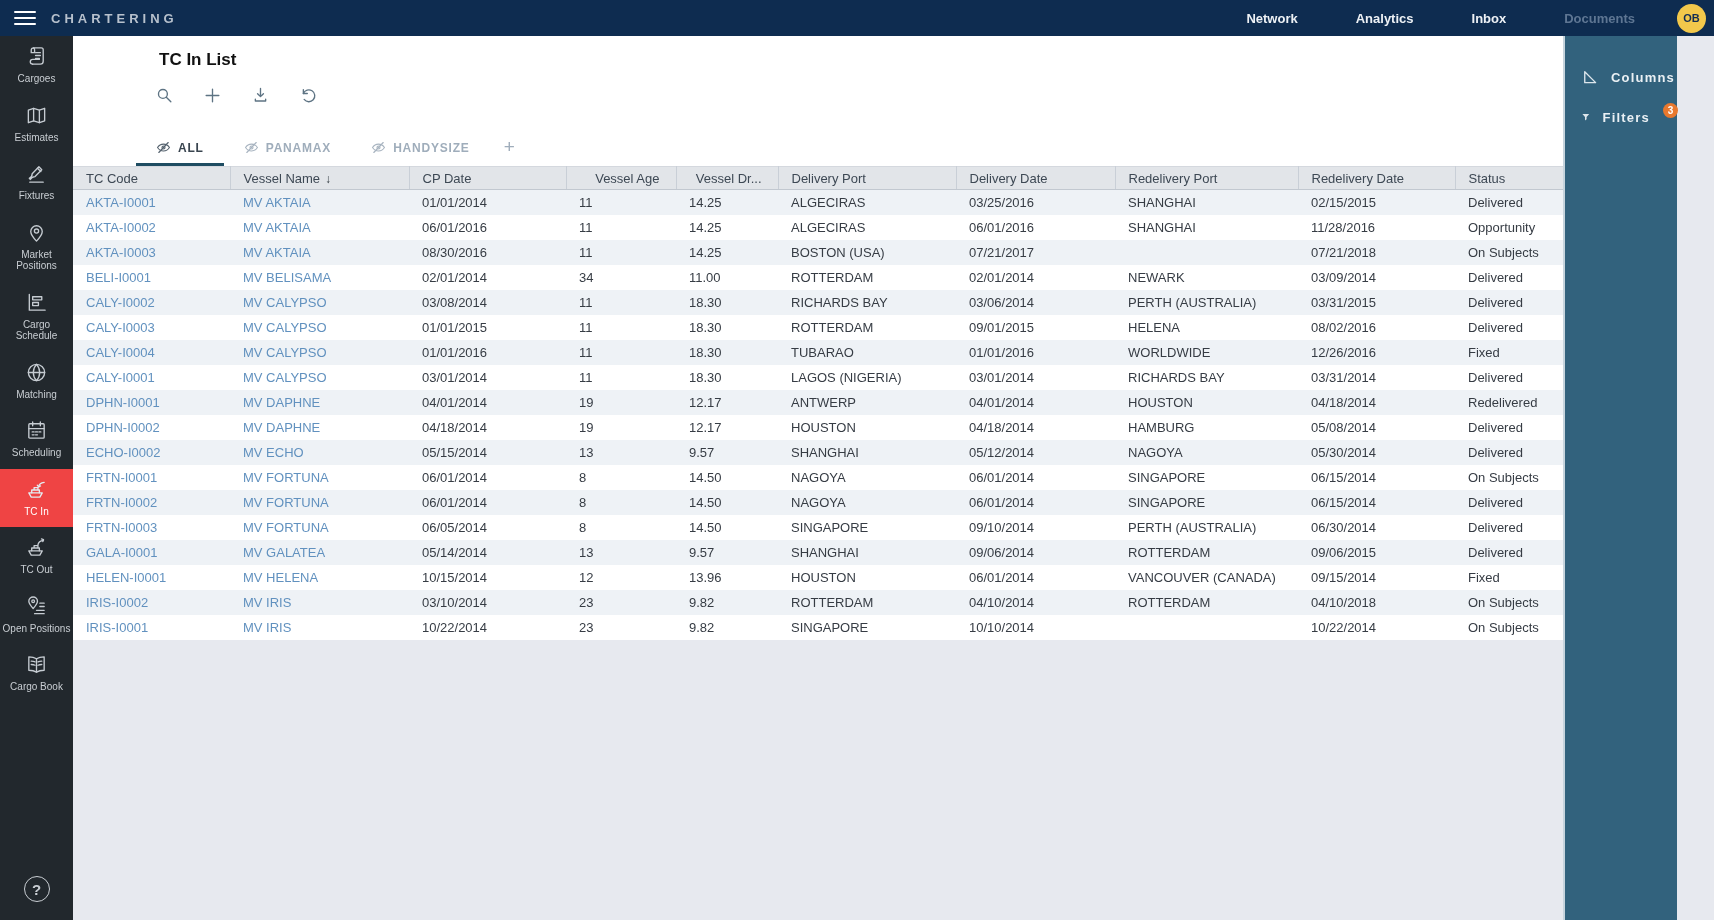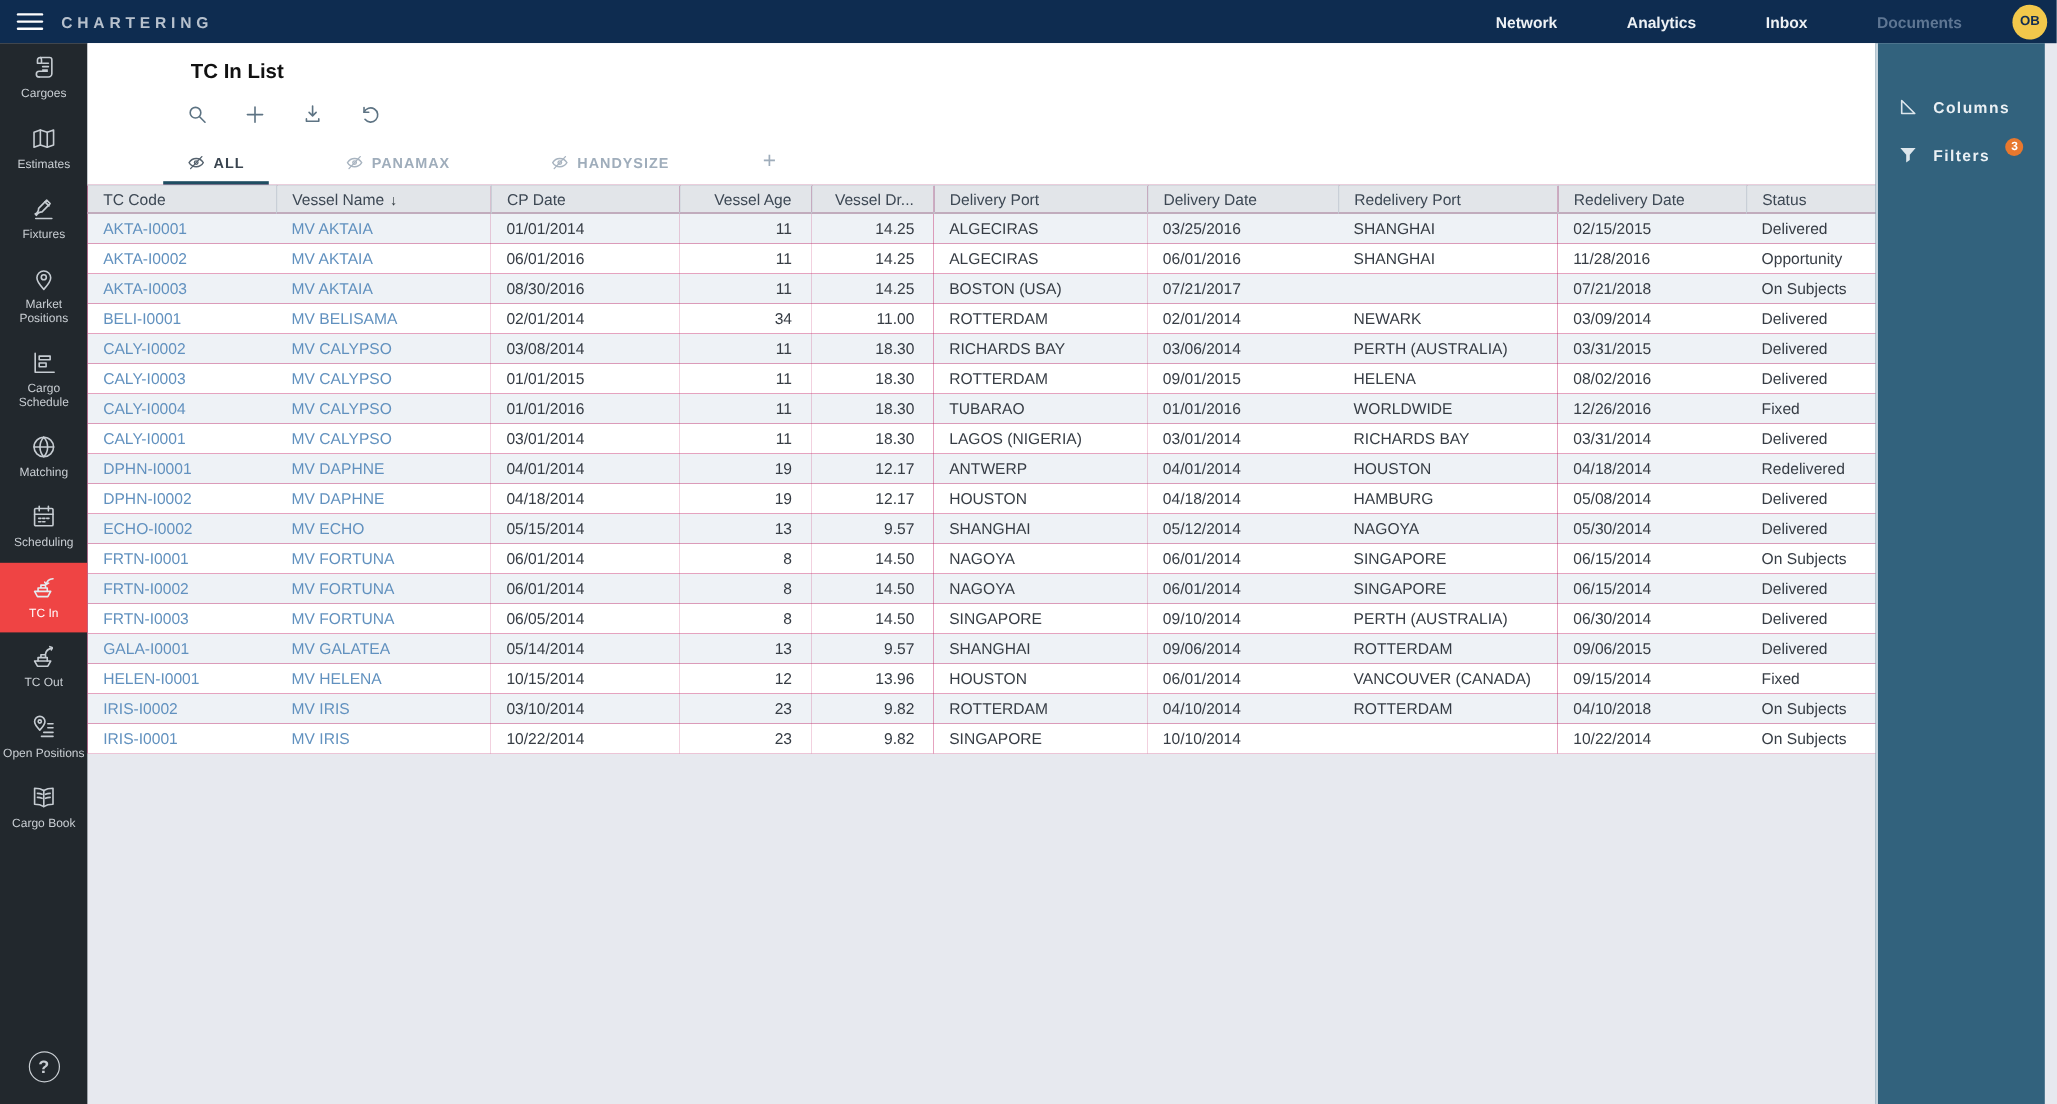--- a/index.html
+++ b/index.html
@@ -37,45 +37,45 @@
     justify-content:center; cursor:pointer; }
 
   
   .content { width:1490px; background:#E7E9EF; display:flex; flex-direction:column; }
   .content-head { background:#ffffff; padding:12px 0 0 0; }
   .page-title { font-size:17px; font-weight:bold; color:#111111; margin:2px 0 10px 86px; }
   .toolbar { display:flex; align-items:center; gap:22px; margin-left:78px; height:30px; }
   .tool-btn { width:26px; height:26px; display:flex; align-items:center; justify-content:center; cursor:pointer; }
   .tool-btn svg { width:19px; height:19px; stroke:#5D7383; fill:none; stroke-width:1.7;
     stroke-linecap:round; stroke-linejoin:round; }
-  .tabs { display:flex; align-items:center; margin-left:63px; margin-top:12px;gap:44px; }
+  .tabs { display:flex; align-items:center; margin-left:63px; margin-top:24px; }
   .tab { display:flex; align-items:center; gap:7px; padding:6px 20px 8px; cursor:pointer;
     font-size:12px; font-weight:bold; letter-spacing:0.8px; color:#9FADBB; border-bottom:3px solid transparent; }
   .tab svg { width:15px; height:15px; stroke:#A8B4C0; fill:none; stroke-width:1.8; stroke-linecap:round; }
   .tab.active { color:#39444F; border-bottom-color:#1F4D62; }
   .tab.active svg { stroke:#55626E; }
   .tab-add { font-size:19px; color:#9FADBB; padding:2px 14px 8px; cursor:pointer; font-weight:normal; }
 
   
   table { border-collapse:collapse; table-layout:fixed; width:1510px; background:#be185d; }
   thead th { background:#E2E5E9; height:23px; font-size:13px; font-weight:normal; color:#3D4854;
     text-align:left; padding:0 8px 0 13px; border-right:1px solid #C9CFD7; border-top:1px solid #D4D8DE;
     border-bottom:1px solid #C2C8D0; overflow:hidden; white-space:nowrap; cursor:pointer; }
   thead th:last-child { border-right:none; }
   thead th.num { text-align:right; padding-right:16px; }
   .sort-arrow { font-size:12px; color:#30393f; margin-left:5px; }
   tbody td { height:25px; font-size:13px; color:#363C44; padding:0 8px 0 13px;
     overflow:hidden; white-space:nowrap; }
   tbody tr:nth-child(odd) { background:#EEF2F6; }
   tbody tr:nth-child(even){ background:#FFFFFF; }
-  td.num { text-align:right; padding-right:16px; }
+  td.num { text-align:left; padding-right:16px; }
   td .cell-link { color:#6191BF; cursor:pointer; text-decoration:none; }
 
   
-  .rightpanel { width:141px; background:#32627D; border-left:2px solid #C6D4DD; padding-top:36px; }
+  .rightpanel { width:114px; background:#32627D; border-left:2px solid #C6D4DD; padding-top:24px; }
   .panel-item { display:flex; align-items:center; gap:12px; padding:8px 0 8px 16px; cursor:pointer;
     color:#EAF0F4; font-size:13px; font-weight:bold; letter-spacing:1.2px; margin-bottom:6px; position:relative; }
   .panel-item svg { width:18px; height:18px; stroke:#DDE6EC; fill:none; stroke-width:1.8;
     stroke-linecap:round; stroke-linejoin:round; }
   .panel-item svg.filled path { fill:#DDE6EC; stroke:none; }
   .badge { position:relative; top:-7px; left:1px; background:#E8782E; color:#ffffff; font-size:10px;
     font-weight:bold; min-width:15px; height:15px; border-radius:50%; display:inline-flex;
     align-items:center; justify-content:center; letter-spacing:0; }
 </style>
 </head>

